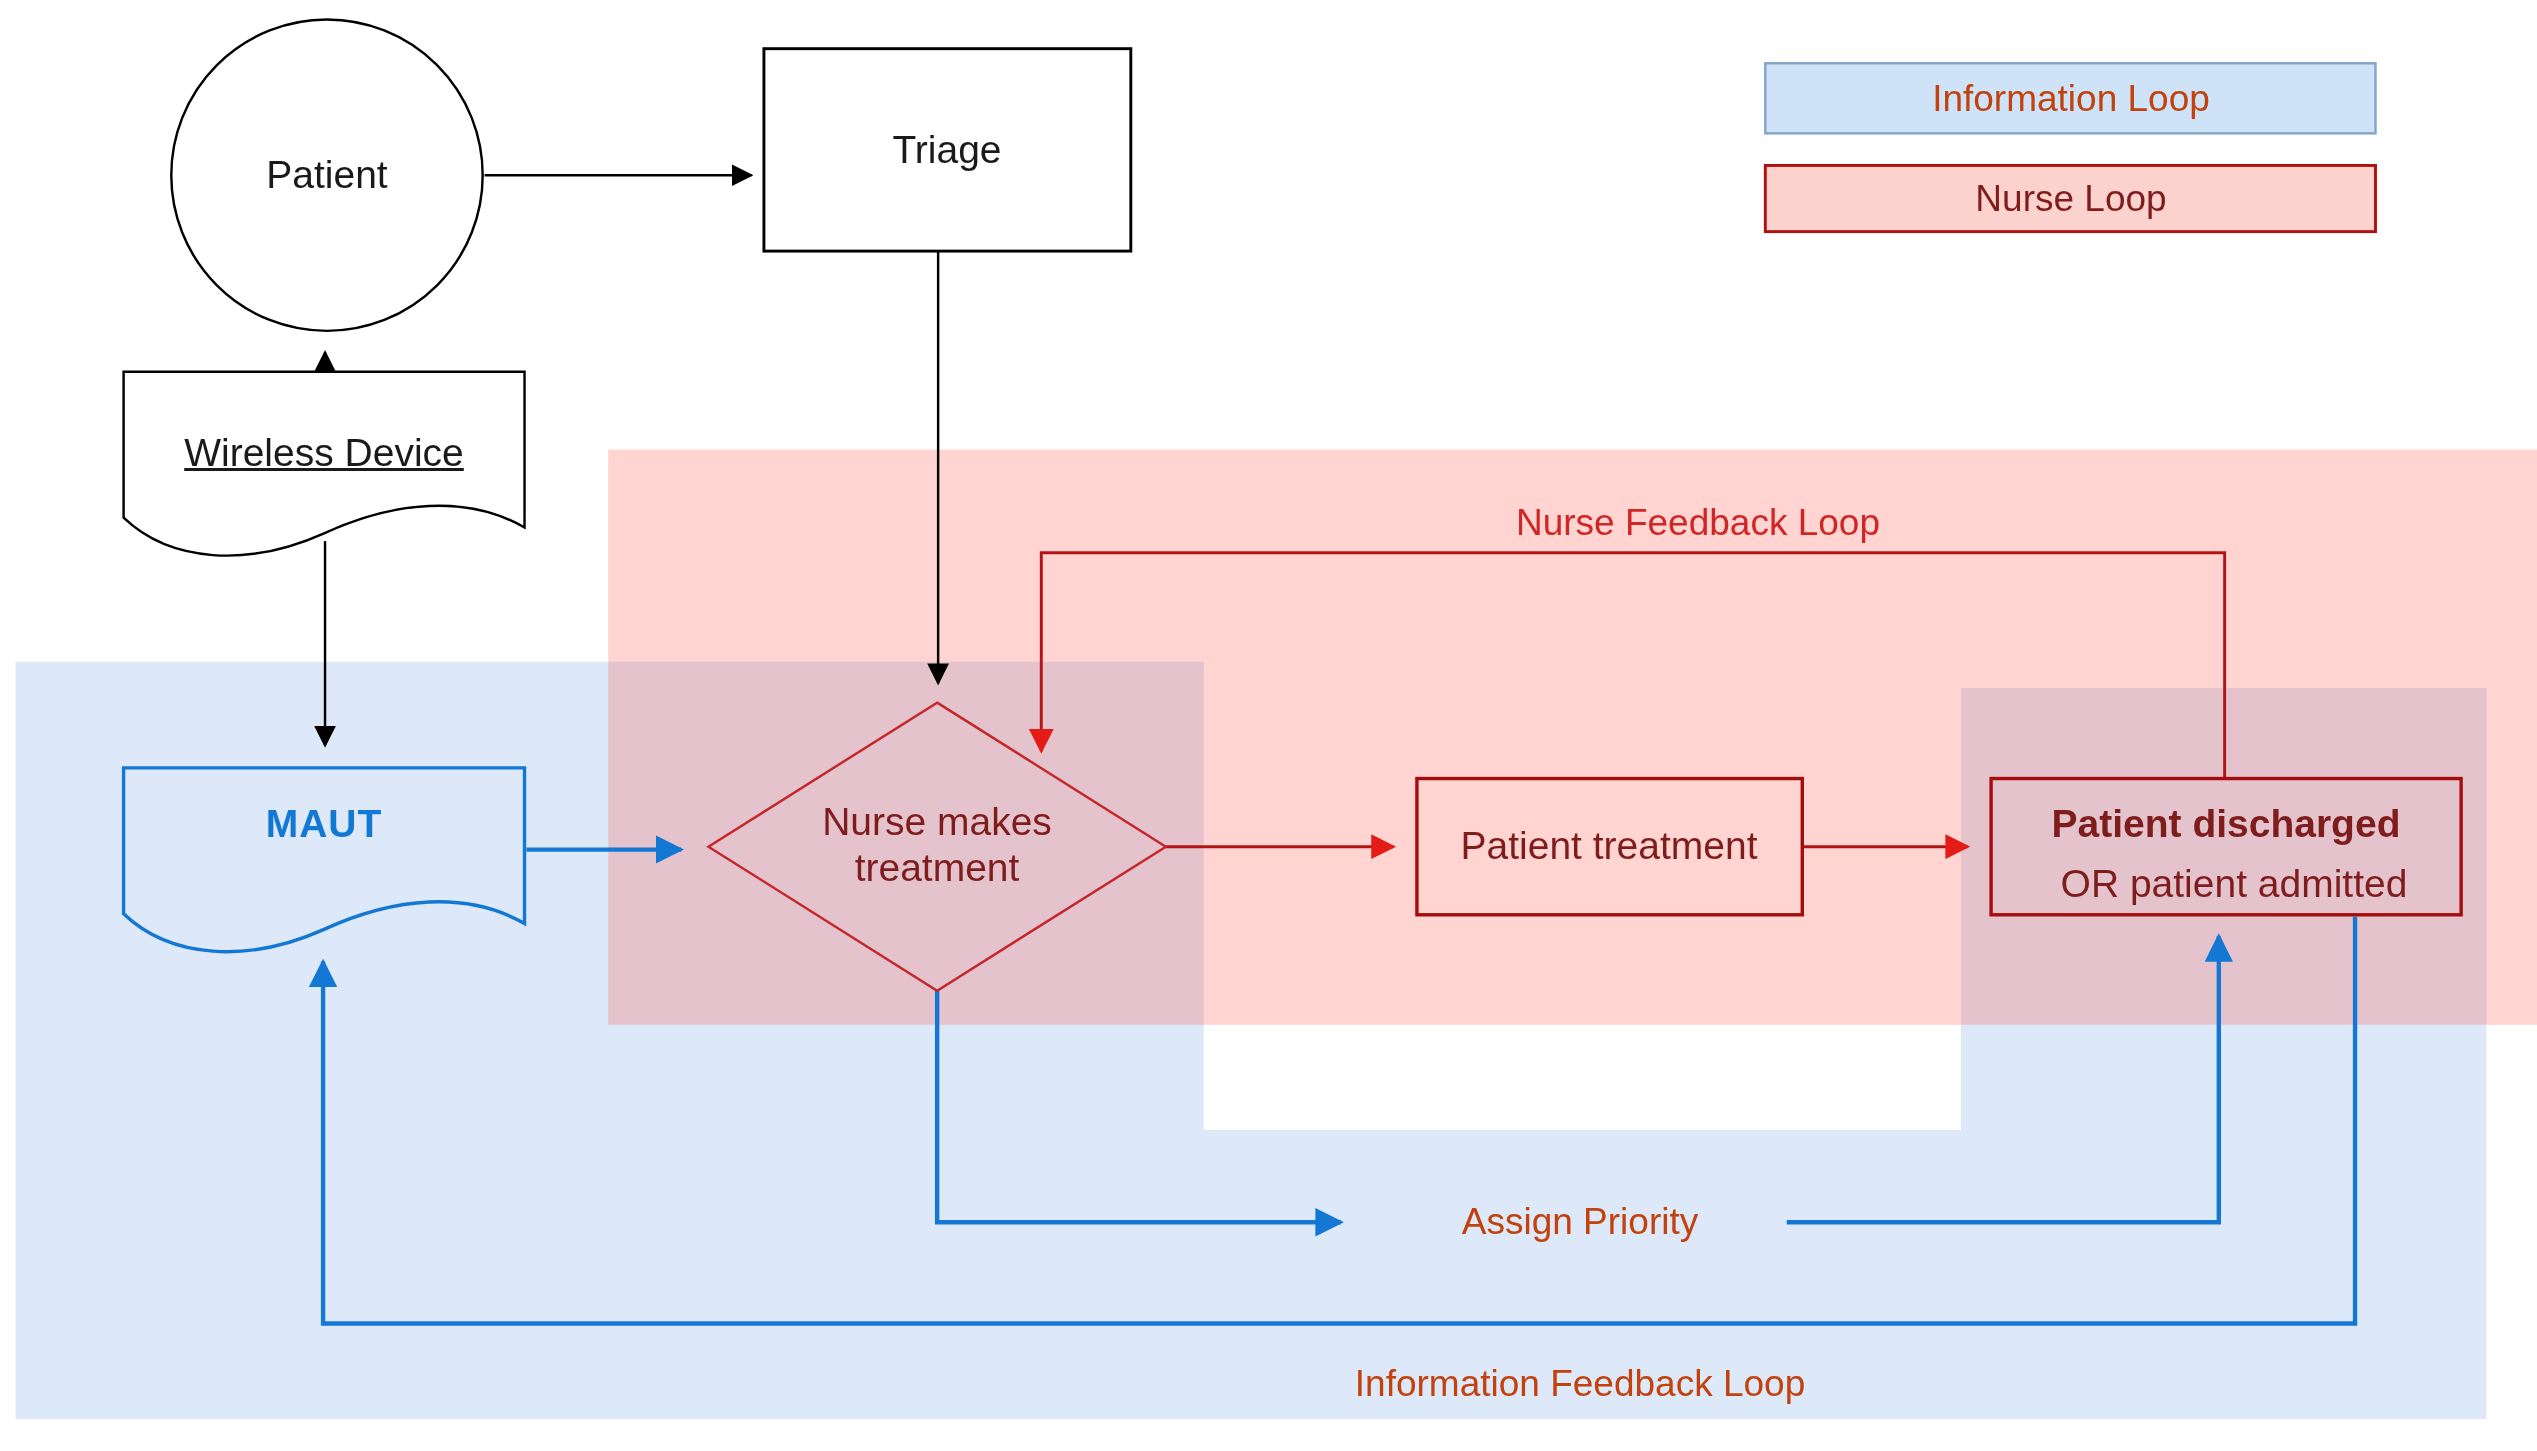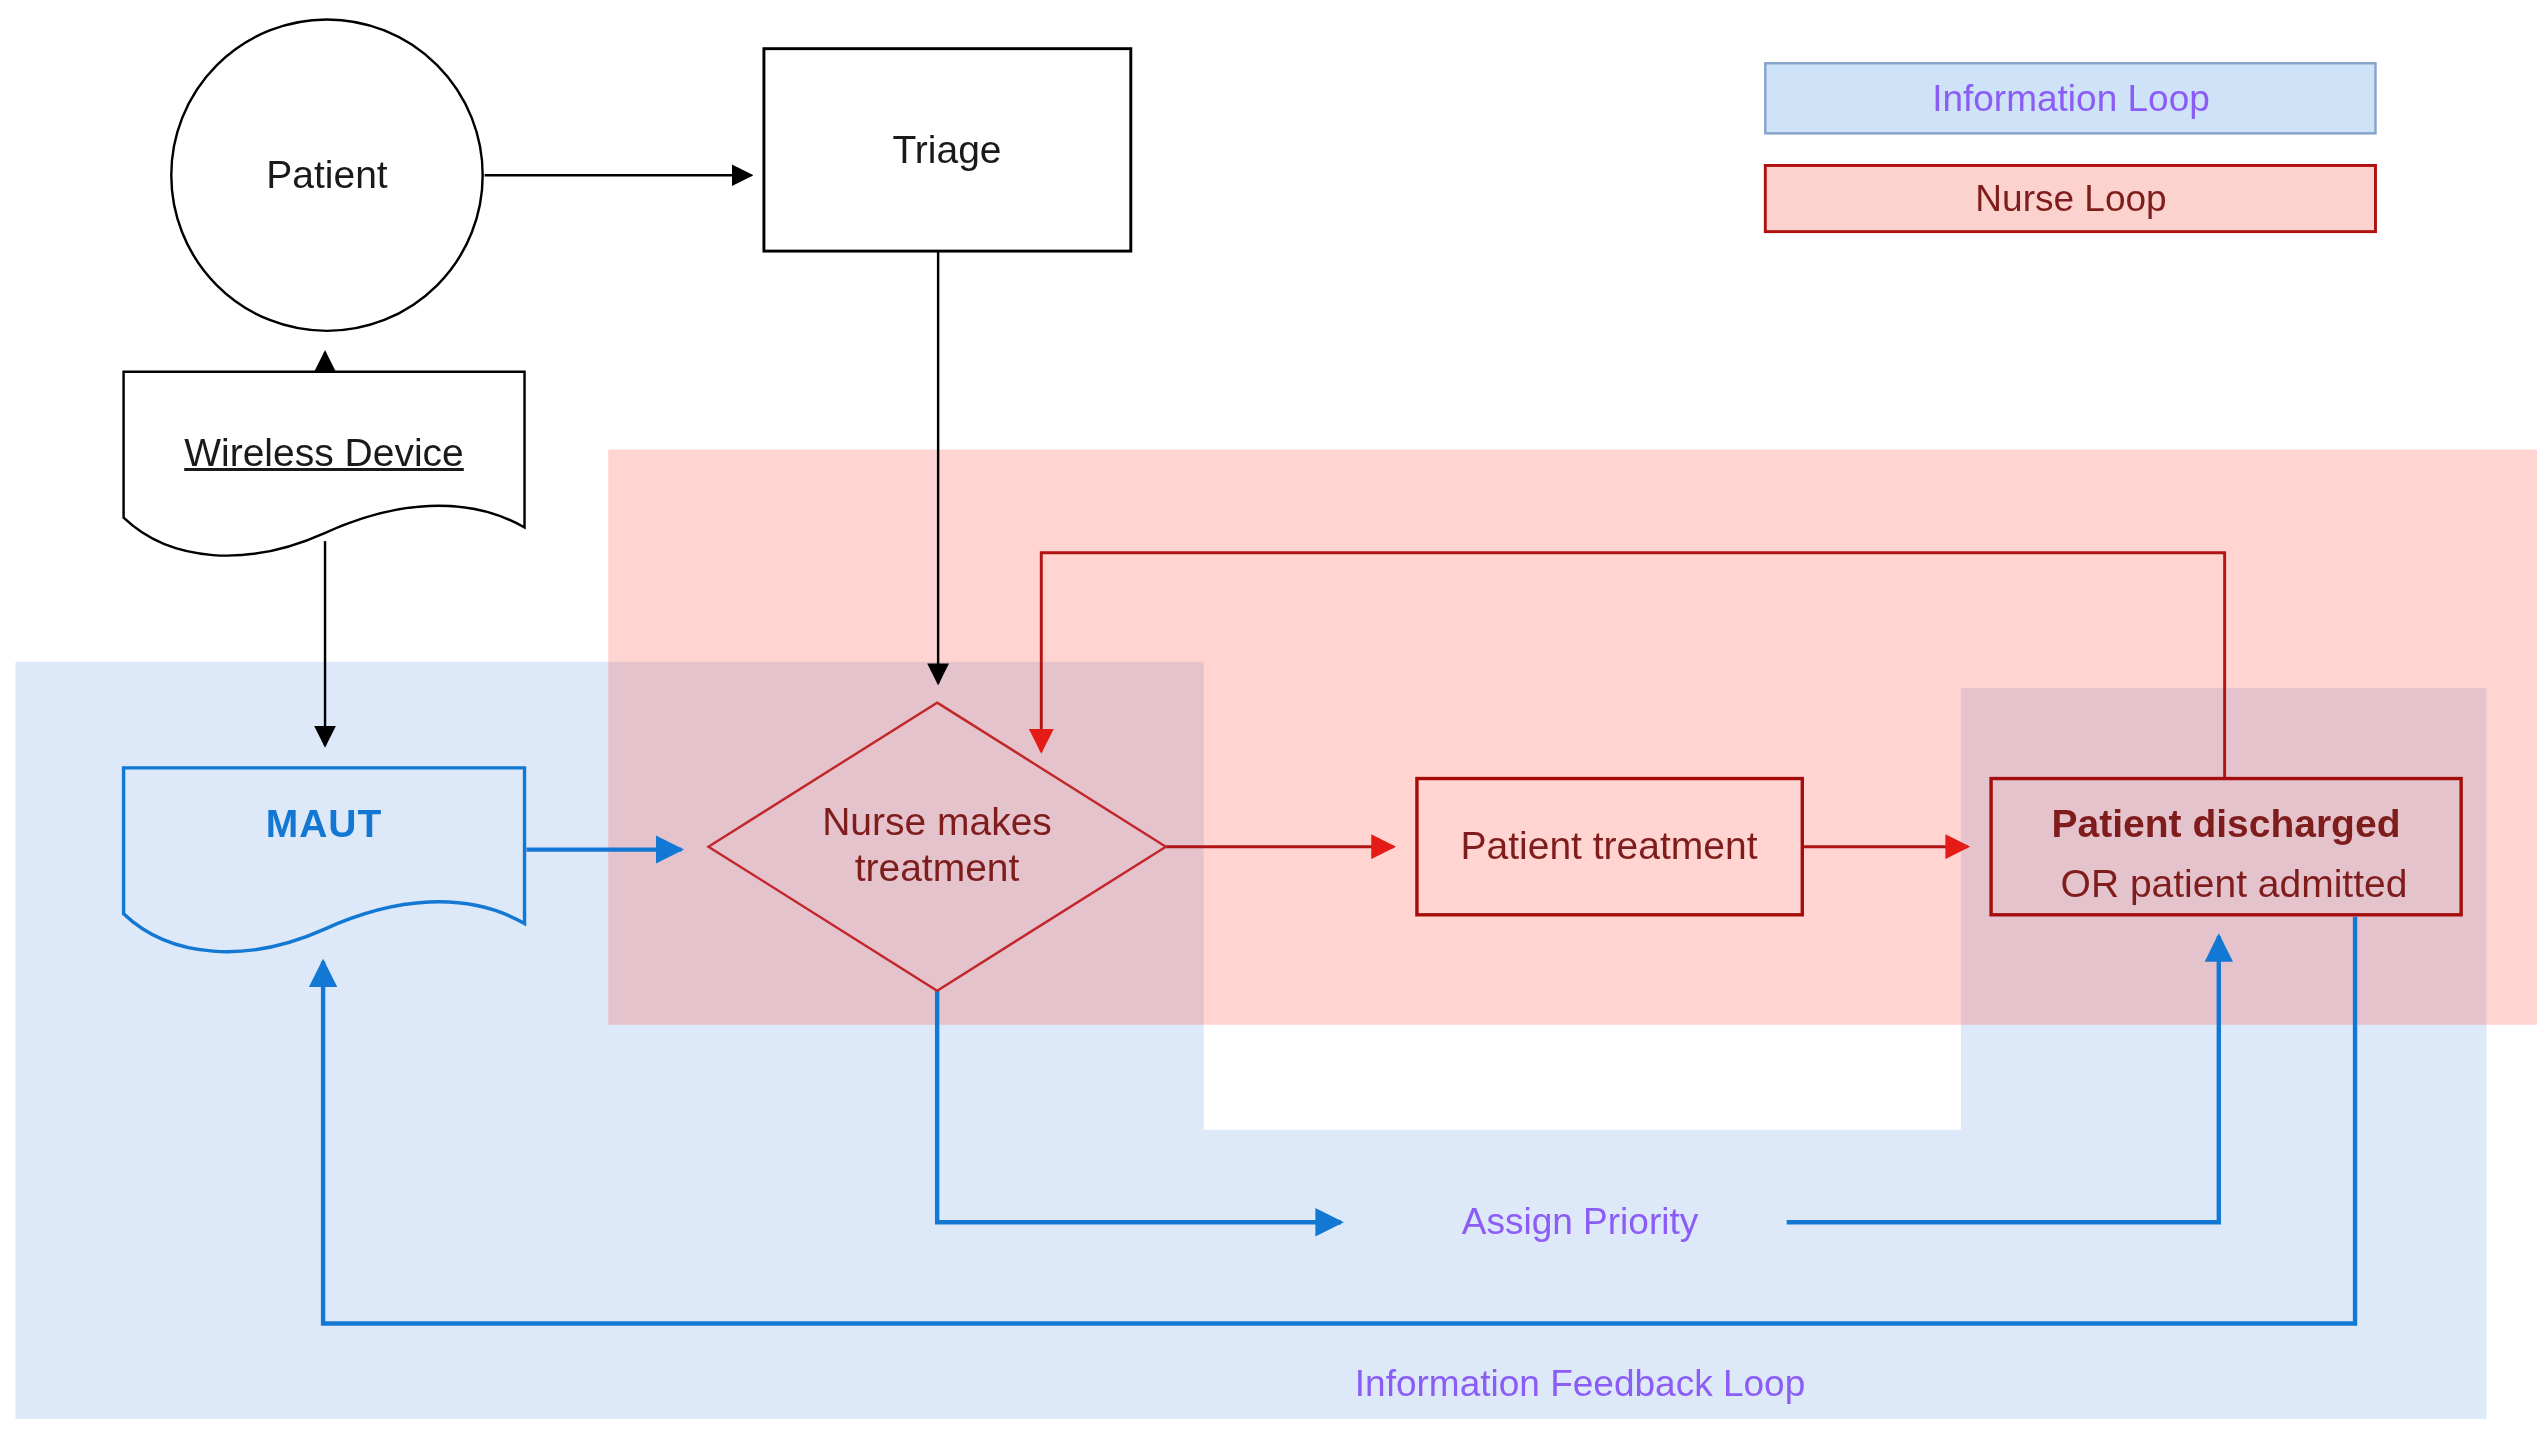--- a/index.html
+++ b/index.html
@@ -14,21 +14,21 @@
   .lbl{
     position:absolute;
     transform:translate(-50%,-50%);
     white-space:nowrap;
     text-align:center;
     font-size:39px;
     line-height:46px;
     color:#000000;
   }
   .lbl.black{color:#1a1a1a;}
-  .lbl.blue{color:#8b5cf6;}
+  .lbl.blue{color:#c2410c;}
   .lbl.blue-bold{color:#1377d4;font-weight:bold;letter-spacing:1px;}
   .lbl.red{color:#7f1d1d;}
   .lbl.darkred{color:#d12626;}
   .lbl.legend{font-size:37px;}
   .lbl.loop{font-size:37px;}
 </style>
 </head>
 <body>
 
 <div class="canvas">
@@ -125,20 +125,21 @@
   <div class="lbl blue-bold" style="left:324px;top:824px;">MAUT</div>
 
   <div class="lbl red" style="left:937px;top:822px;">Nurse makes</div>
   <div class="lbl red" style="left:937px;top:868px;">treatment</div>
 
   <div class="lbl red" style="left:1609px;top:846px;">Patient treatment</div>
 
   <div class="lbl red" style="left:2226px;top:824px;font-weight:bold;">Patient discharged</div>
   <div class="lbl red" style="left:2226px;top:884px;margin-left:8px;">OR patient admitted</div>
 
+  <div class="lbl darkred loop" style="left:1698px;top:523px;">Nurse Feedback Loop</div>
   <div class="lbl blue loop" style="left:1580px;top:1222px;">Assign Priority</div>
   <div class="lbl blue loop" style="left:1580px;top:1384px;">Information Feedback Loop</div>
 
   <div class="lbl blue legend" style="left:2071px;top:99px;">Information Loop</div>
   <div class="lbl red legend" style="left:2071px;top:199px;">Nurse Loop</div>
 
 </div>
 
 
 </body></html>

